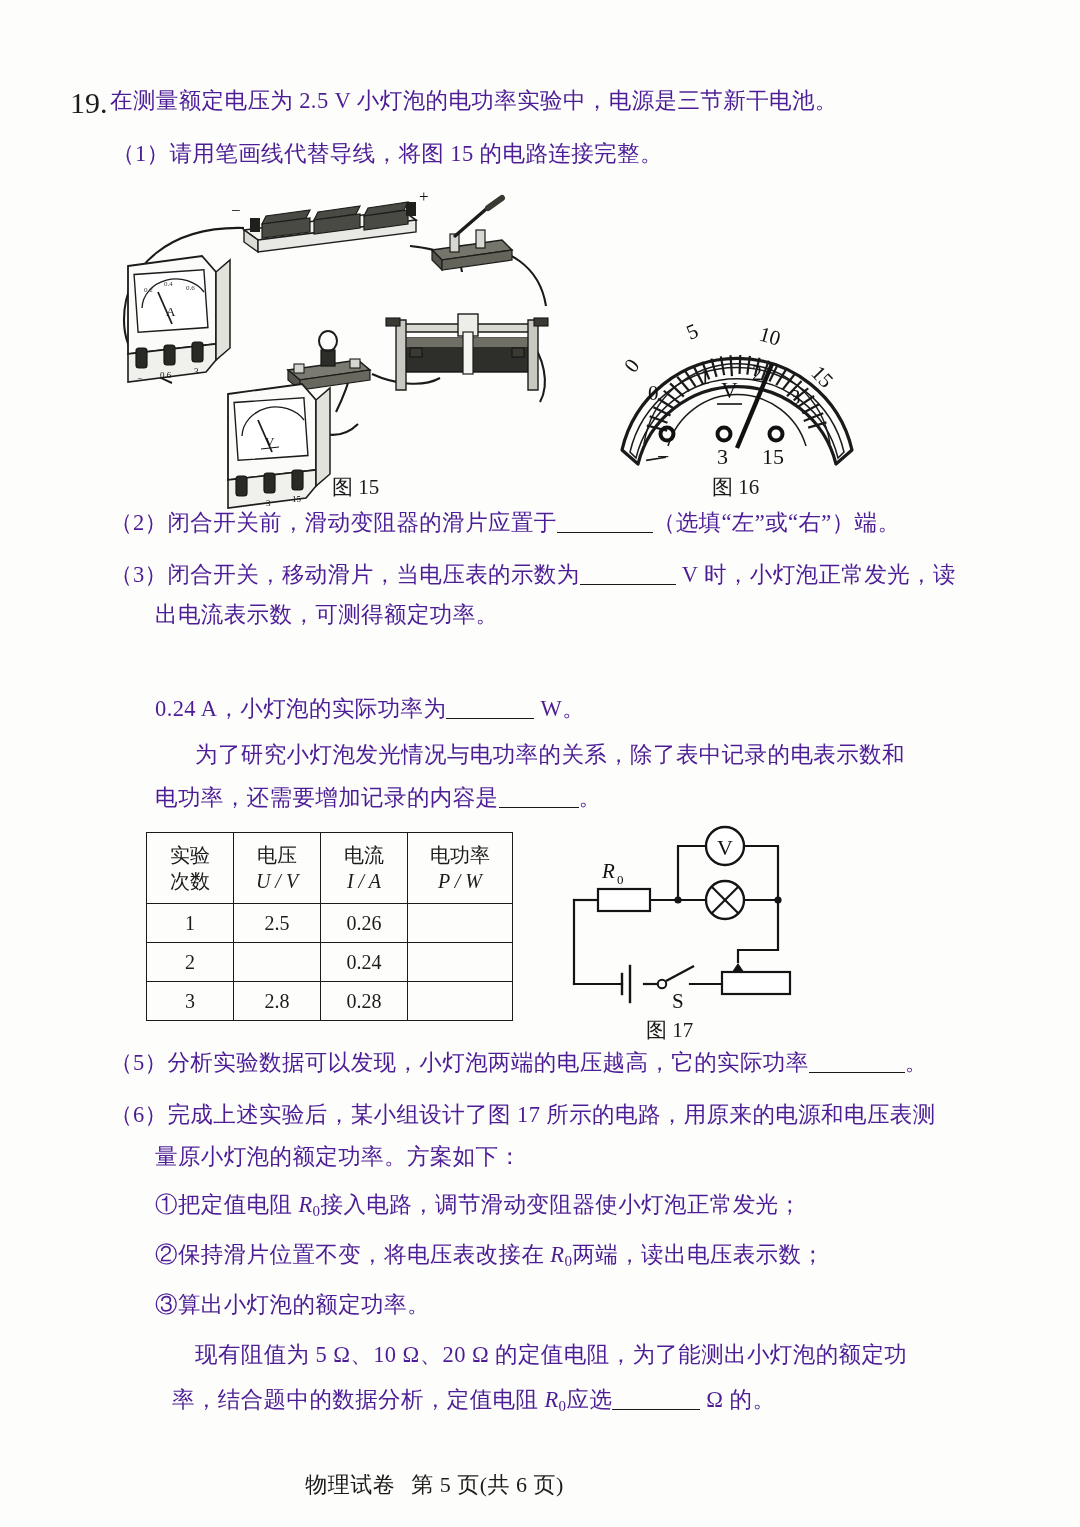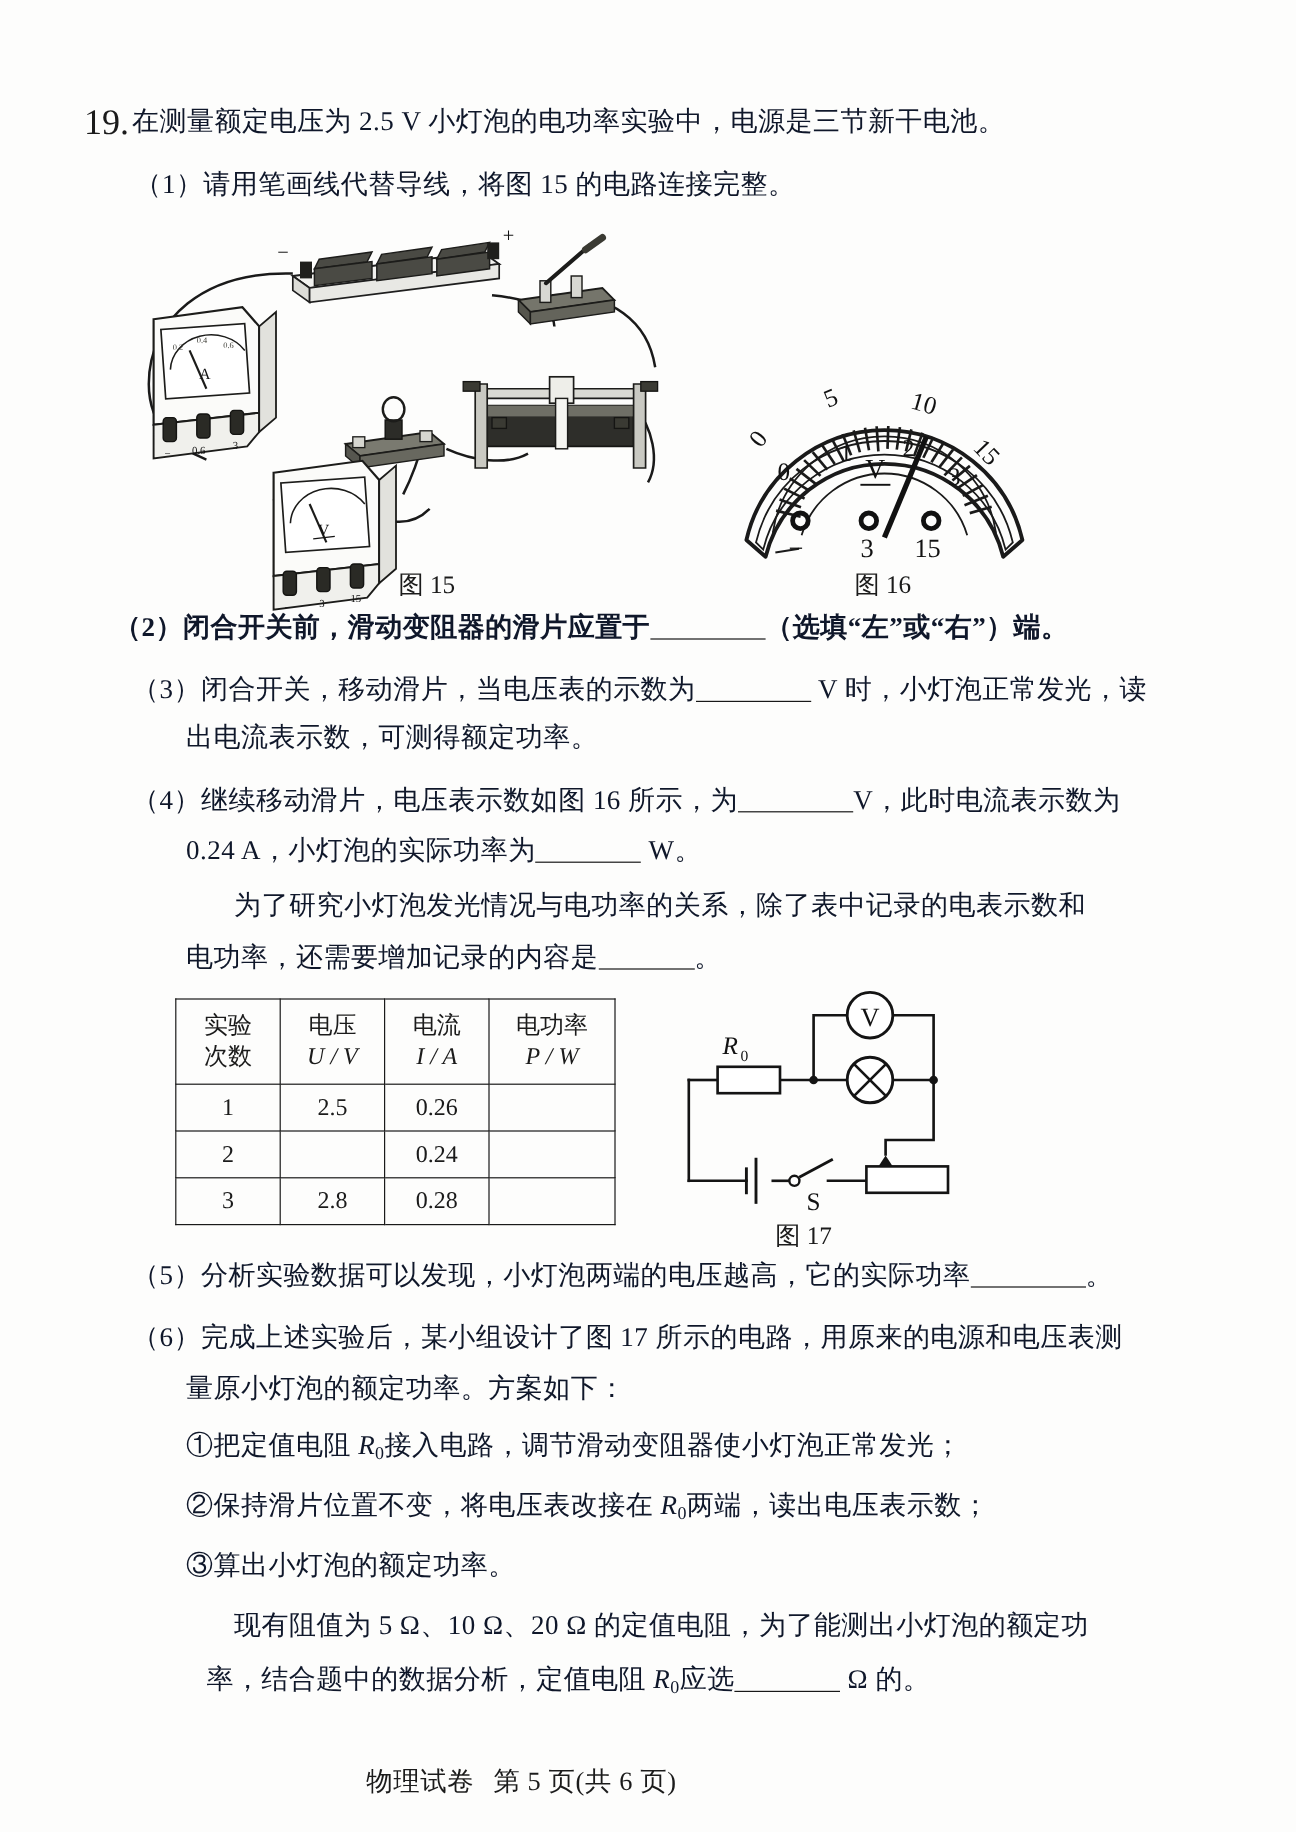--- a/index.html
+++ b/index.html
@@ -21,21 +21,21 @@
     inset: 0;
     background: #fdfdfc;
   }
   
   .line {
     position: absolute;
     font-size: 22.5px;
     line-height: 30px;
     letter-spacing: 0.4px;
     white-space: nowrap;
-    color: #0f172a;
+    color: #4c1d95;
   }
   .qnum {
     position: absolute;
     left: 70px;
     top: 86px;
     font-size: 30px;
     font-family: "Liberation Serif", serif;
   }
   .blank {
     display: inline-block;
@@ -309,32 +309,29 @@
         <circle cx="112" cy="122" r="6.5"></circle>
         <circle cx="164" cy="122" r="6.5"></circle>
       </g>
       <text x="45" y="152" font-family="'Liberation Serif',serif" font-size="22" fill="#121212">−</text>
       <text x="105" y="152" font-family="'Liberation Serif',serif" font-size="22" fill="#121212">3</text>
       <text x="150" y="152" font-family="'Liberation Serif',serif" font-size="22" fill="#121212">15</text>
     </svg>
   </div>
   <div class="cap" style="left:712px; top:473px;">图 16</div>
 
-  <div class="line" style="left:95px; top:508px;font-weight:bold;">
+  <div class="line" style="left:110px; top:508px;">
     <span>（2）</span><span>闭合开关前，滑动变阻器的滑片应置于</span><span class="blank b-long"></span><span>（选填“左”或“右”）端。</span>
   </div>
 
   <div class="line" style="left:110px; top:560px;">
     <span>（3）</span><span>闭合开关，移动滑片，当电压表的示数为</span><span class="blank b-long"></span>&nbsp;<span>V 时，小灯泡正常发光，读</span>
   </div>
   <div class="line" style="left:155px; top:600px;">出电流表示数，可测得额定功率。</div>
 
-  <div class="line" style="left:110px; top:652px;">
-    <span>（4）</span><span>继续移动滑片，电压表示数如图 16 所示，为</span><span class="blank b-long"></span><span>V，此时电流表示数为</span>
-  </div>
   <div class="line" style="left:155px; top:694px;">
     <span>0.24 A，小灯泡的实际功率为</span><span class="blank b-mid"></span>&nbsp;<span>W。</span>
   </div>
   <div class="line" style="left:195px; top:740px;">为了研究小灯泡发光情况与电功率的关系，除了表中记录的电表示数和</div>
   <div class="line" style="left:155px; top:783px;">
     <span>电功率，还需要增加记录的内容是</span><span class="blank b-short"></span><span>。</span>
   </div>
 
   <table id="data-table">
     <thead>

